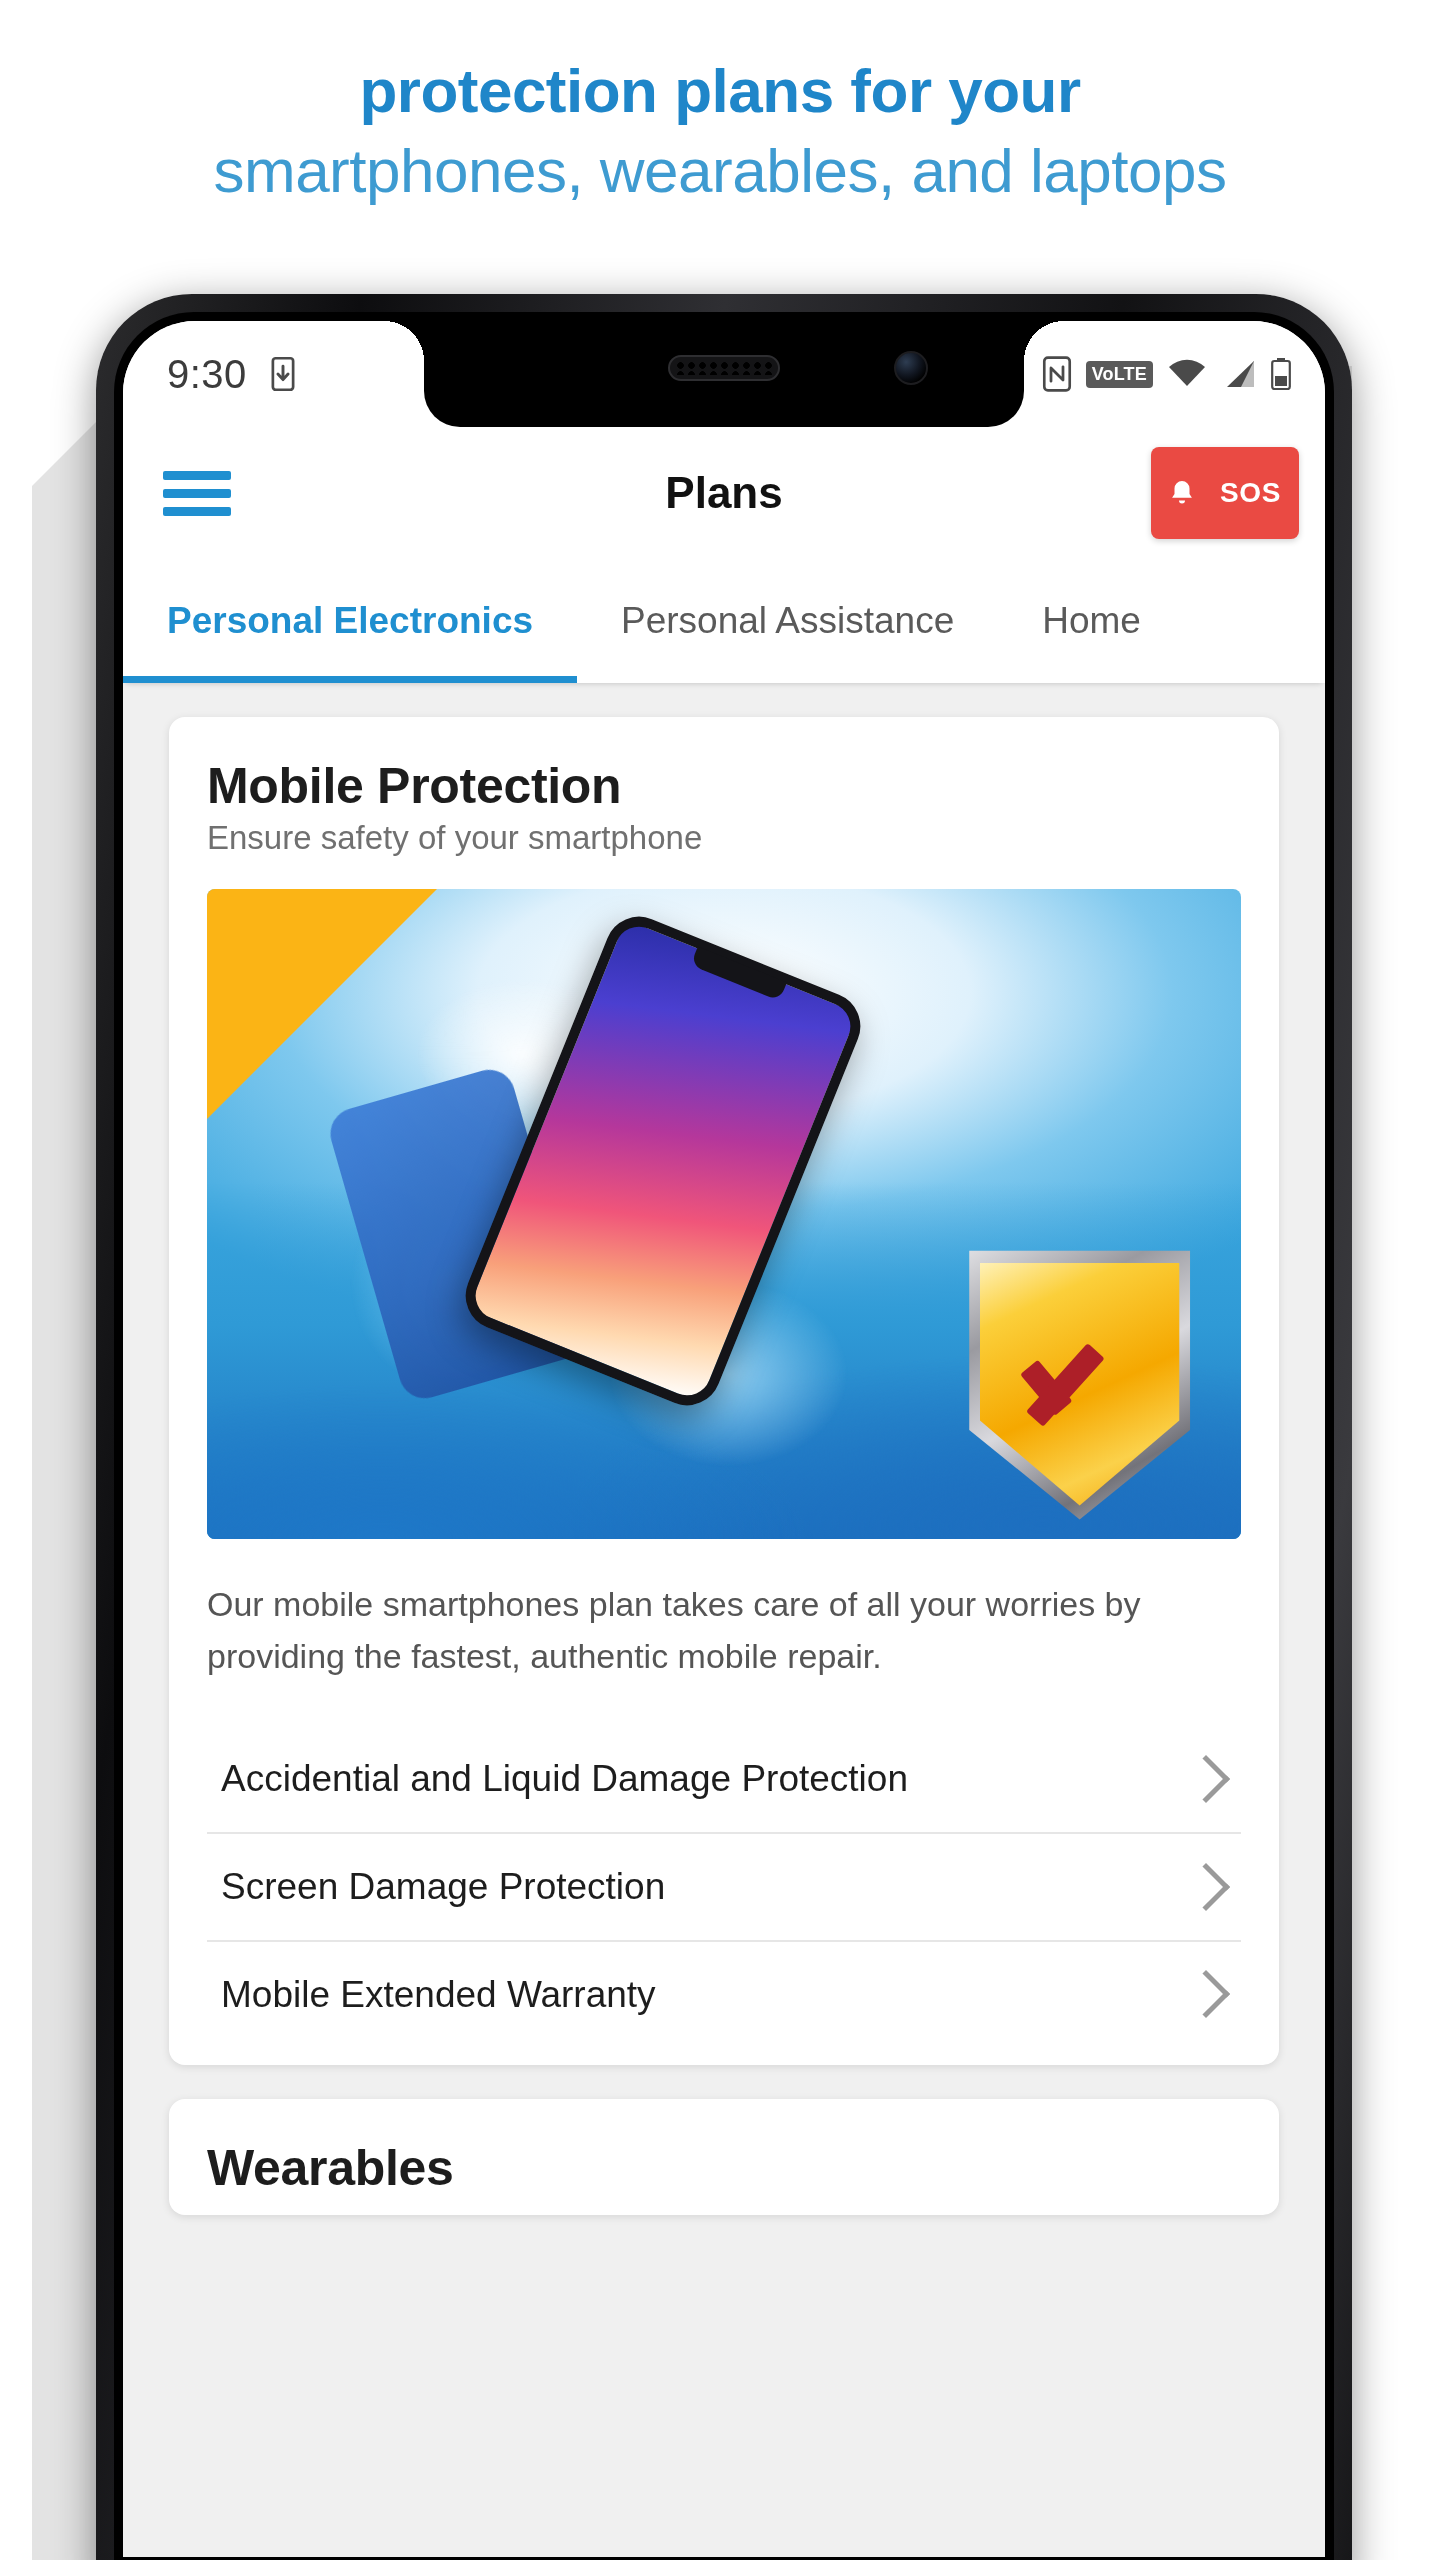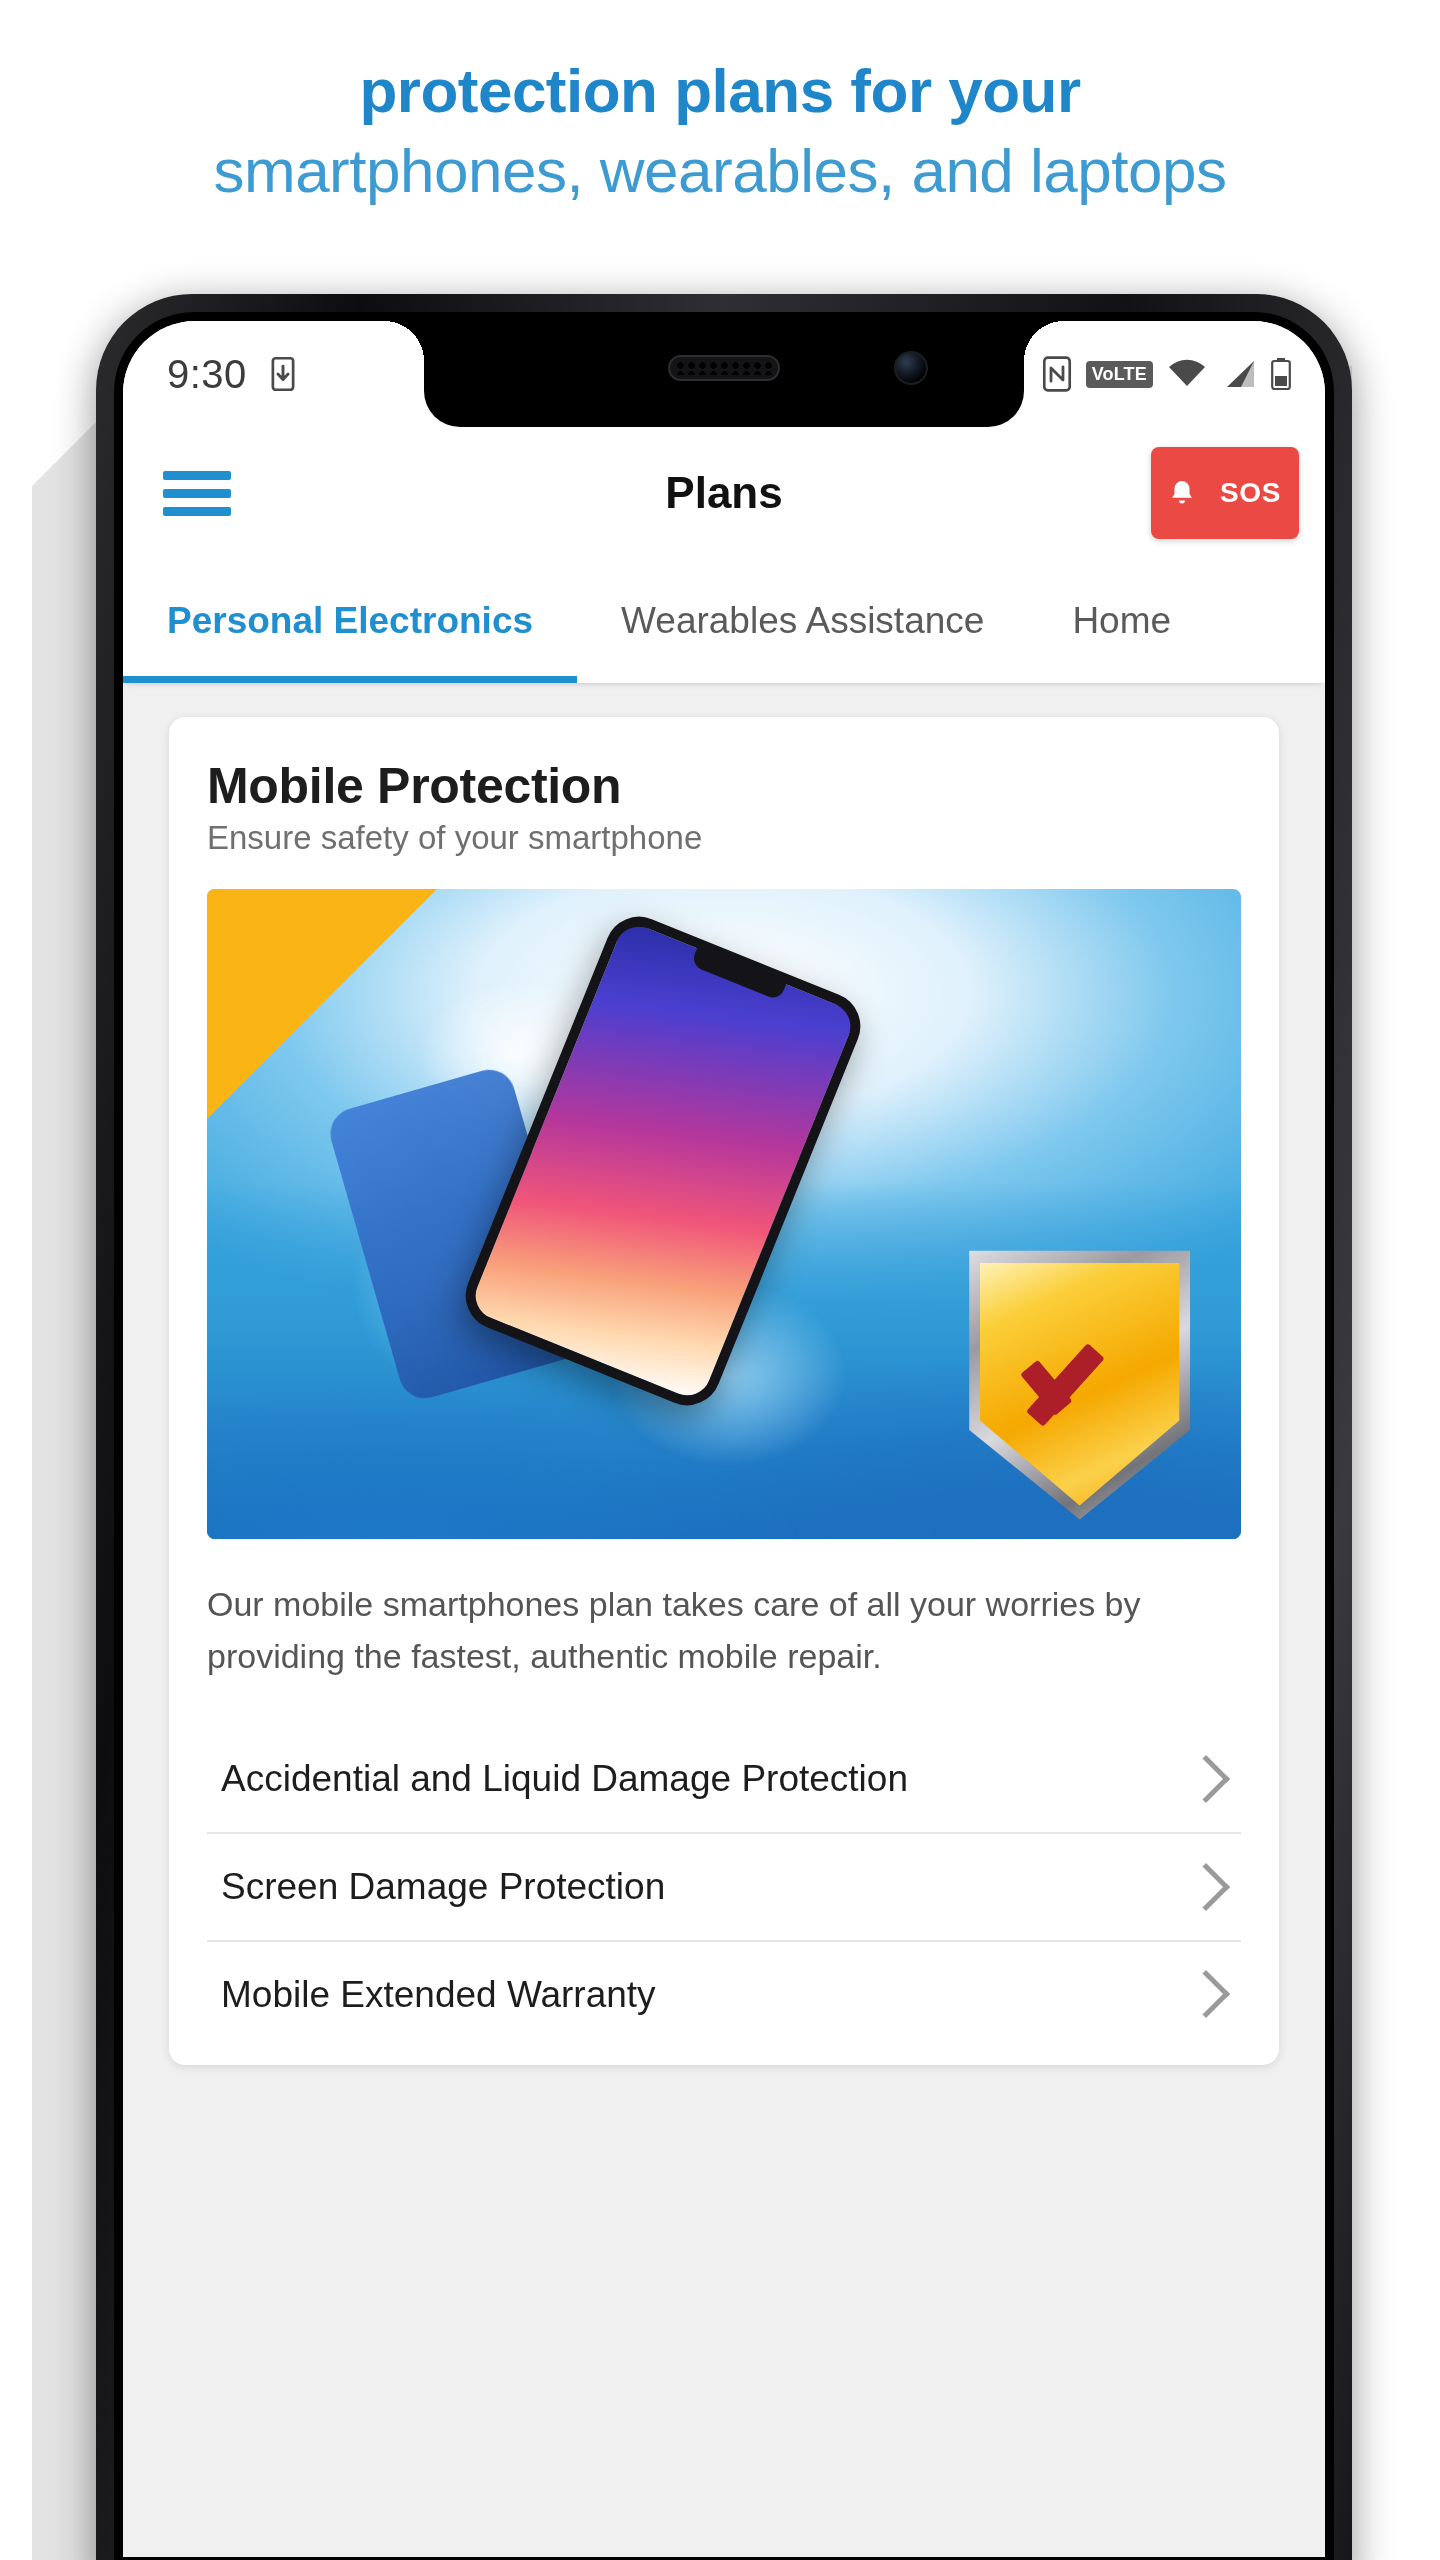--- a/index.html
+++ b/index.html
@@ -441,21 +441,21 @@
             </svg>
             <span class="sos-label">SOS</span>
           </div>
         </div>
 
         <div class="tabs">
           <div class="tab active">
             <span>Personal Electronics</span>
           </div>
           <div class="tab">
-            <span>Wearables Assistance</span>
+            <span>Personal Assistance</span>
           </div>
           <div class="tab">
             <span>Home</span>
           </div>
         </div>
 
         <div class="body">
 
           <div class="card">
             <div class="card-title">Mobile Protection</div>
@@ -485,18 +485,21 @@
                 <span class="plan-label">Screen Damage Protection</span>
                 <span class="chev"></span>
               </div>
               <div class="plan-row">
                 <span class="plan-label">Mobile Extended Warranty</span>
                 <span class="chev"></span>
               </div>
             </div>
           </div>
 
+          <div class="card">
+            <div class="card-title">Wearables</div>
+          </div>
 
         </div>
       </div>
     </div>
   </div>
 </div>
 
 </body></html>

